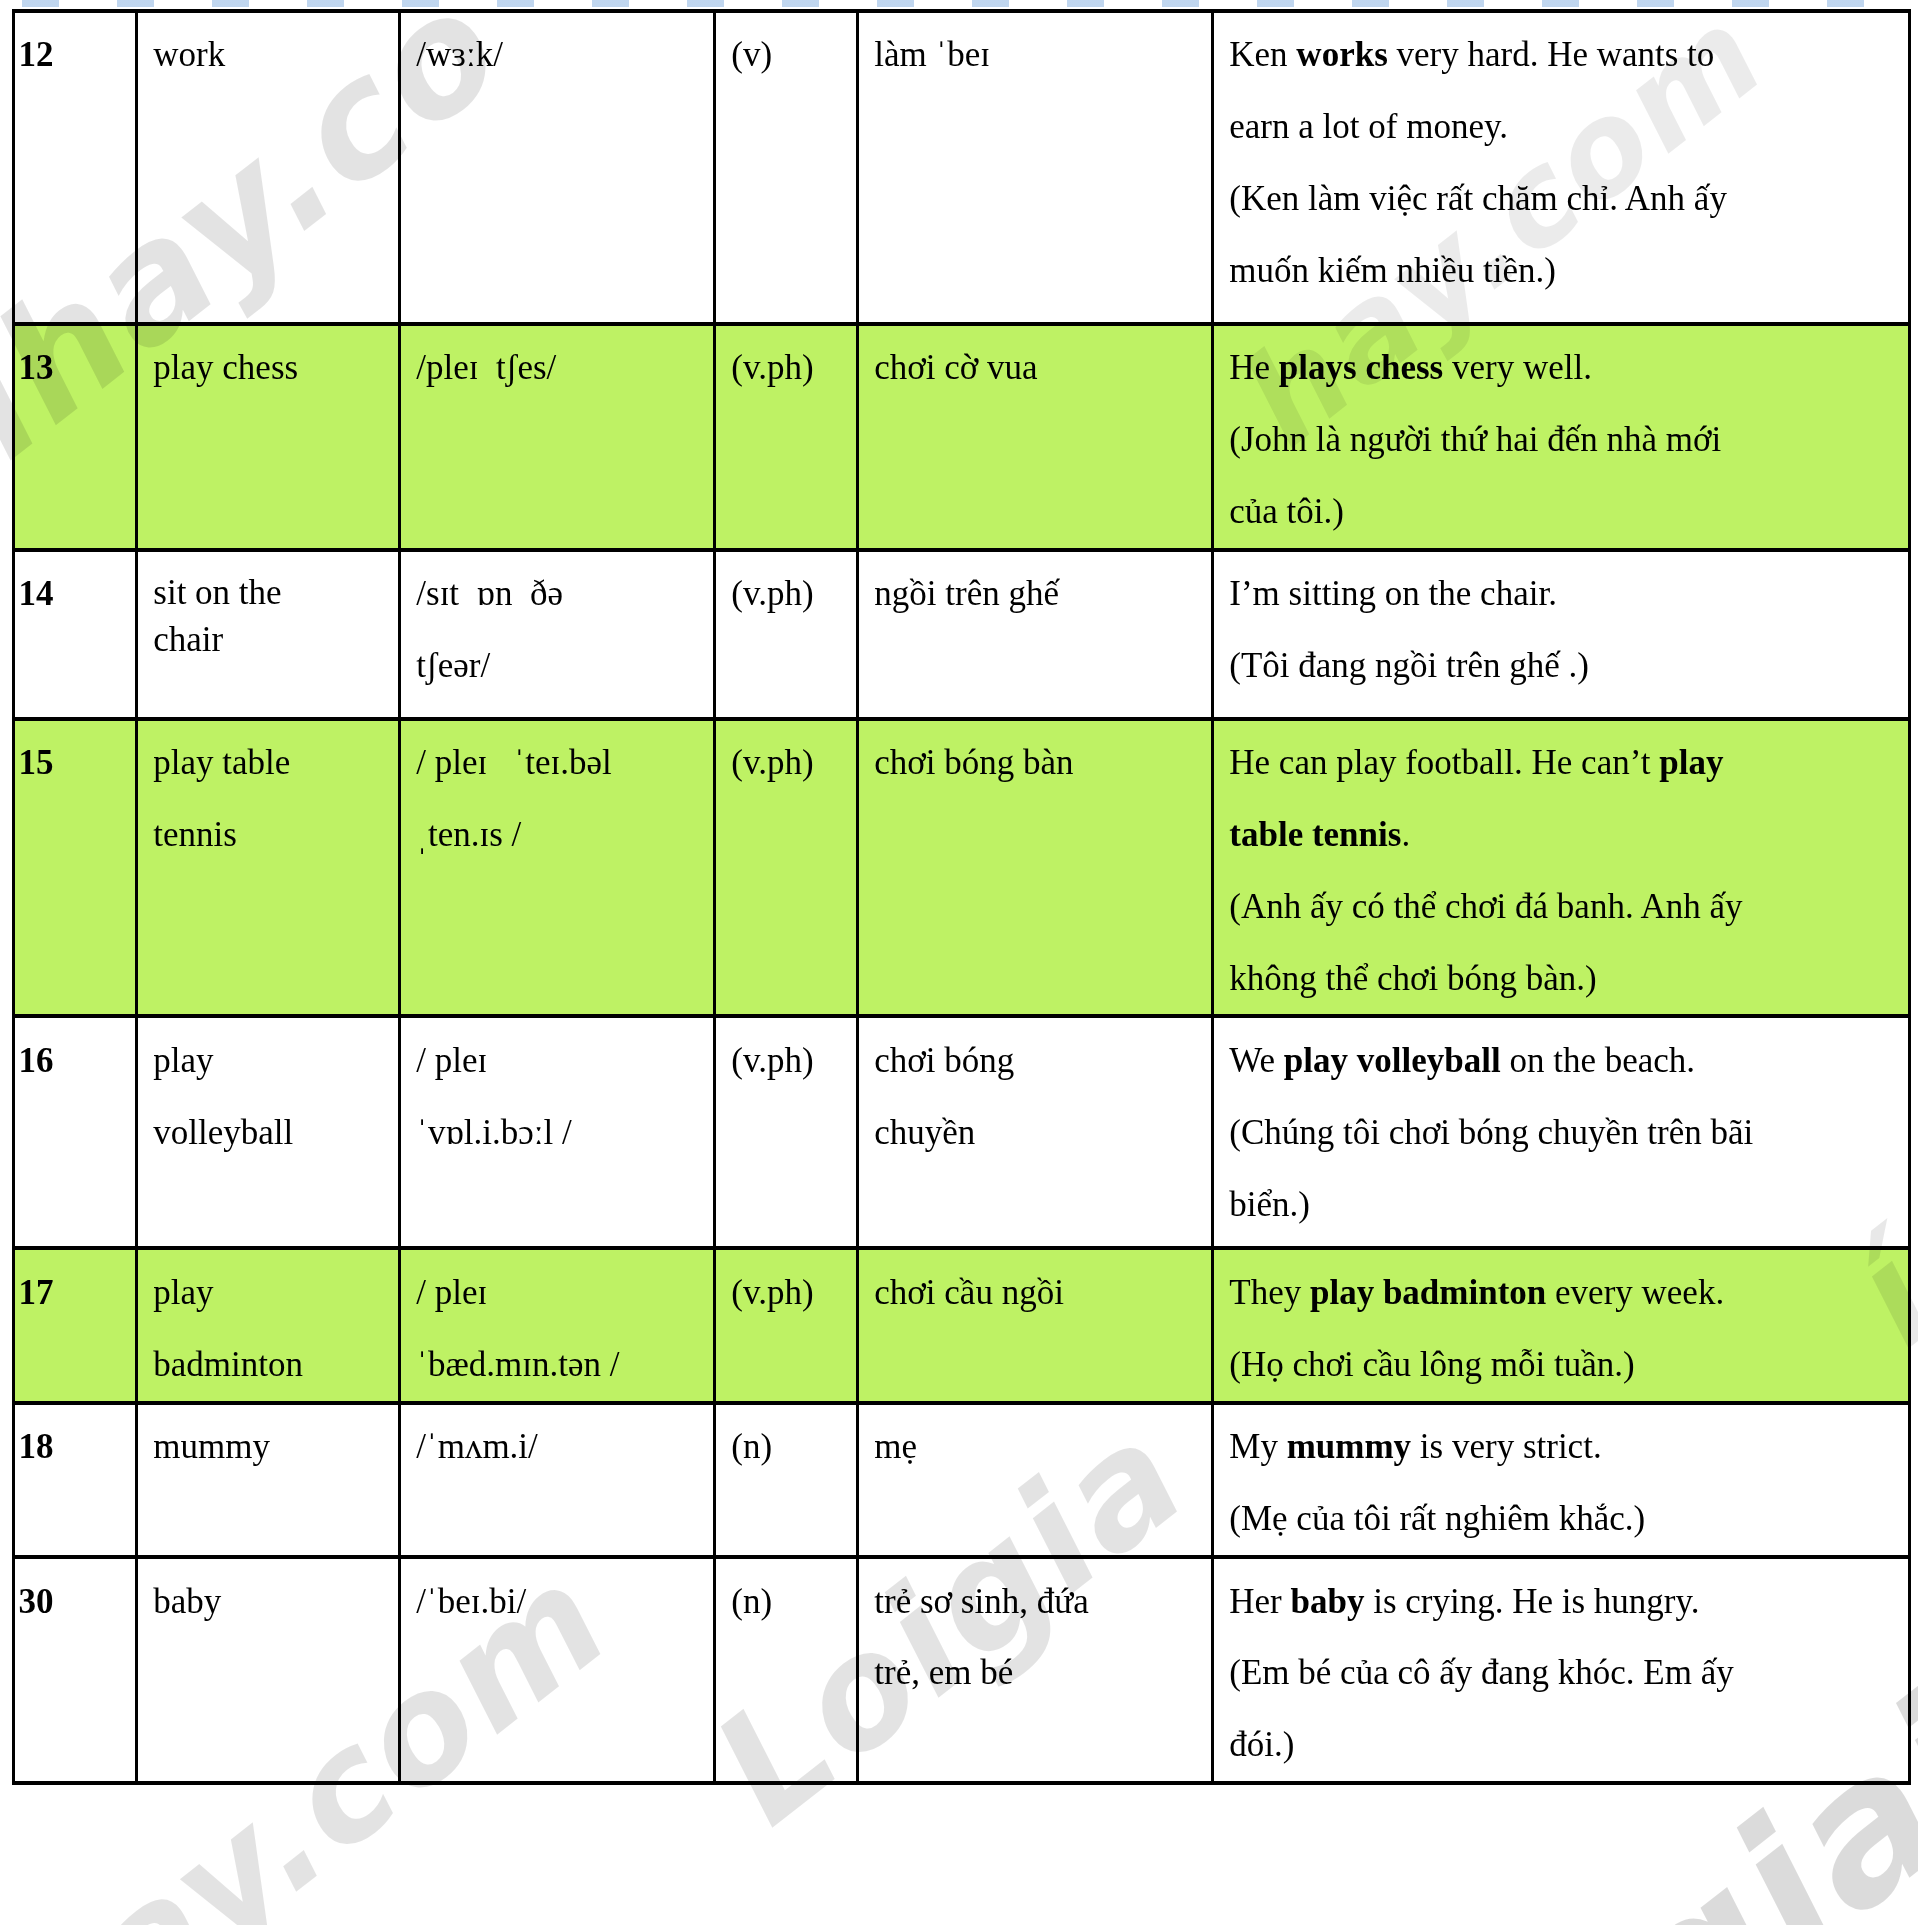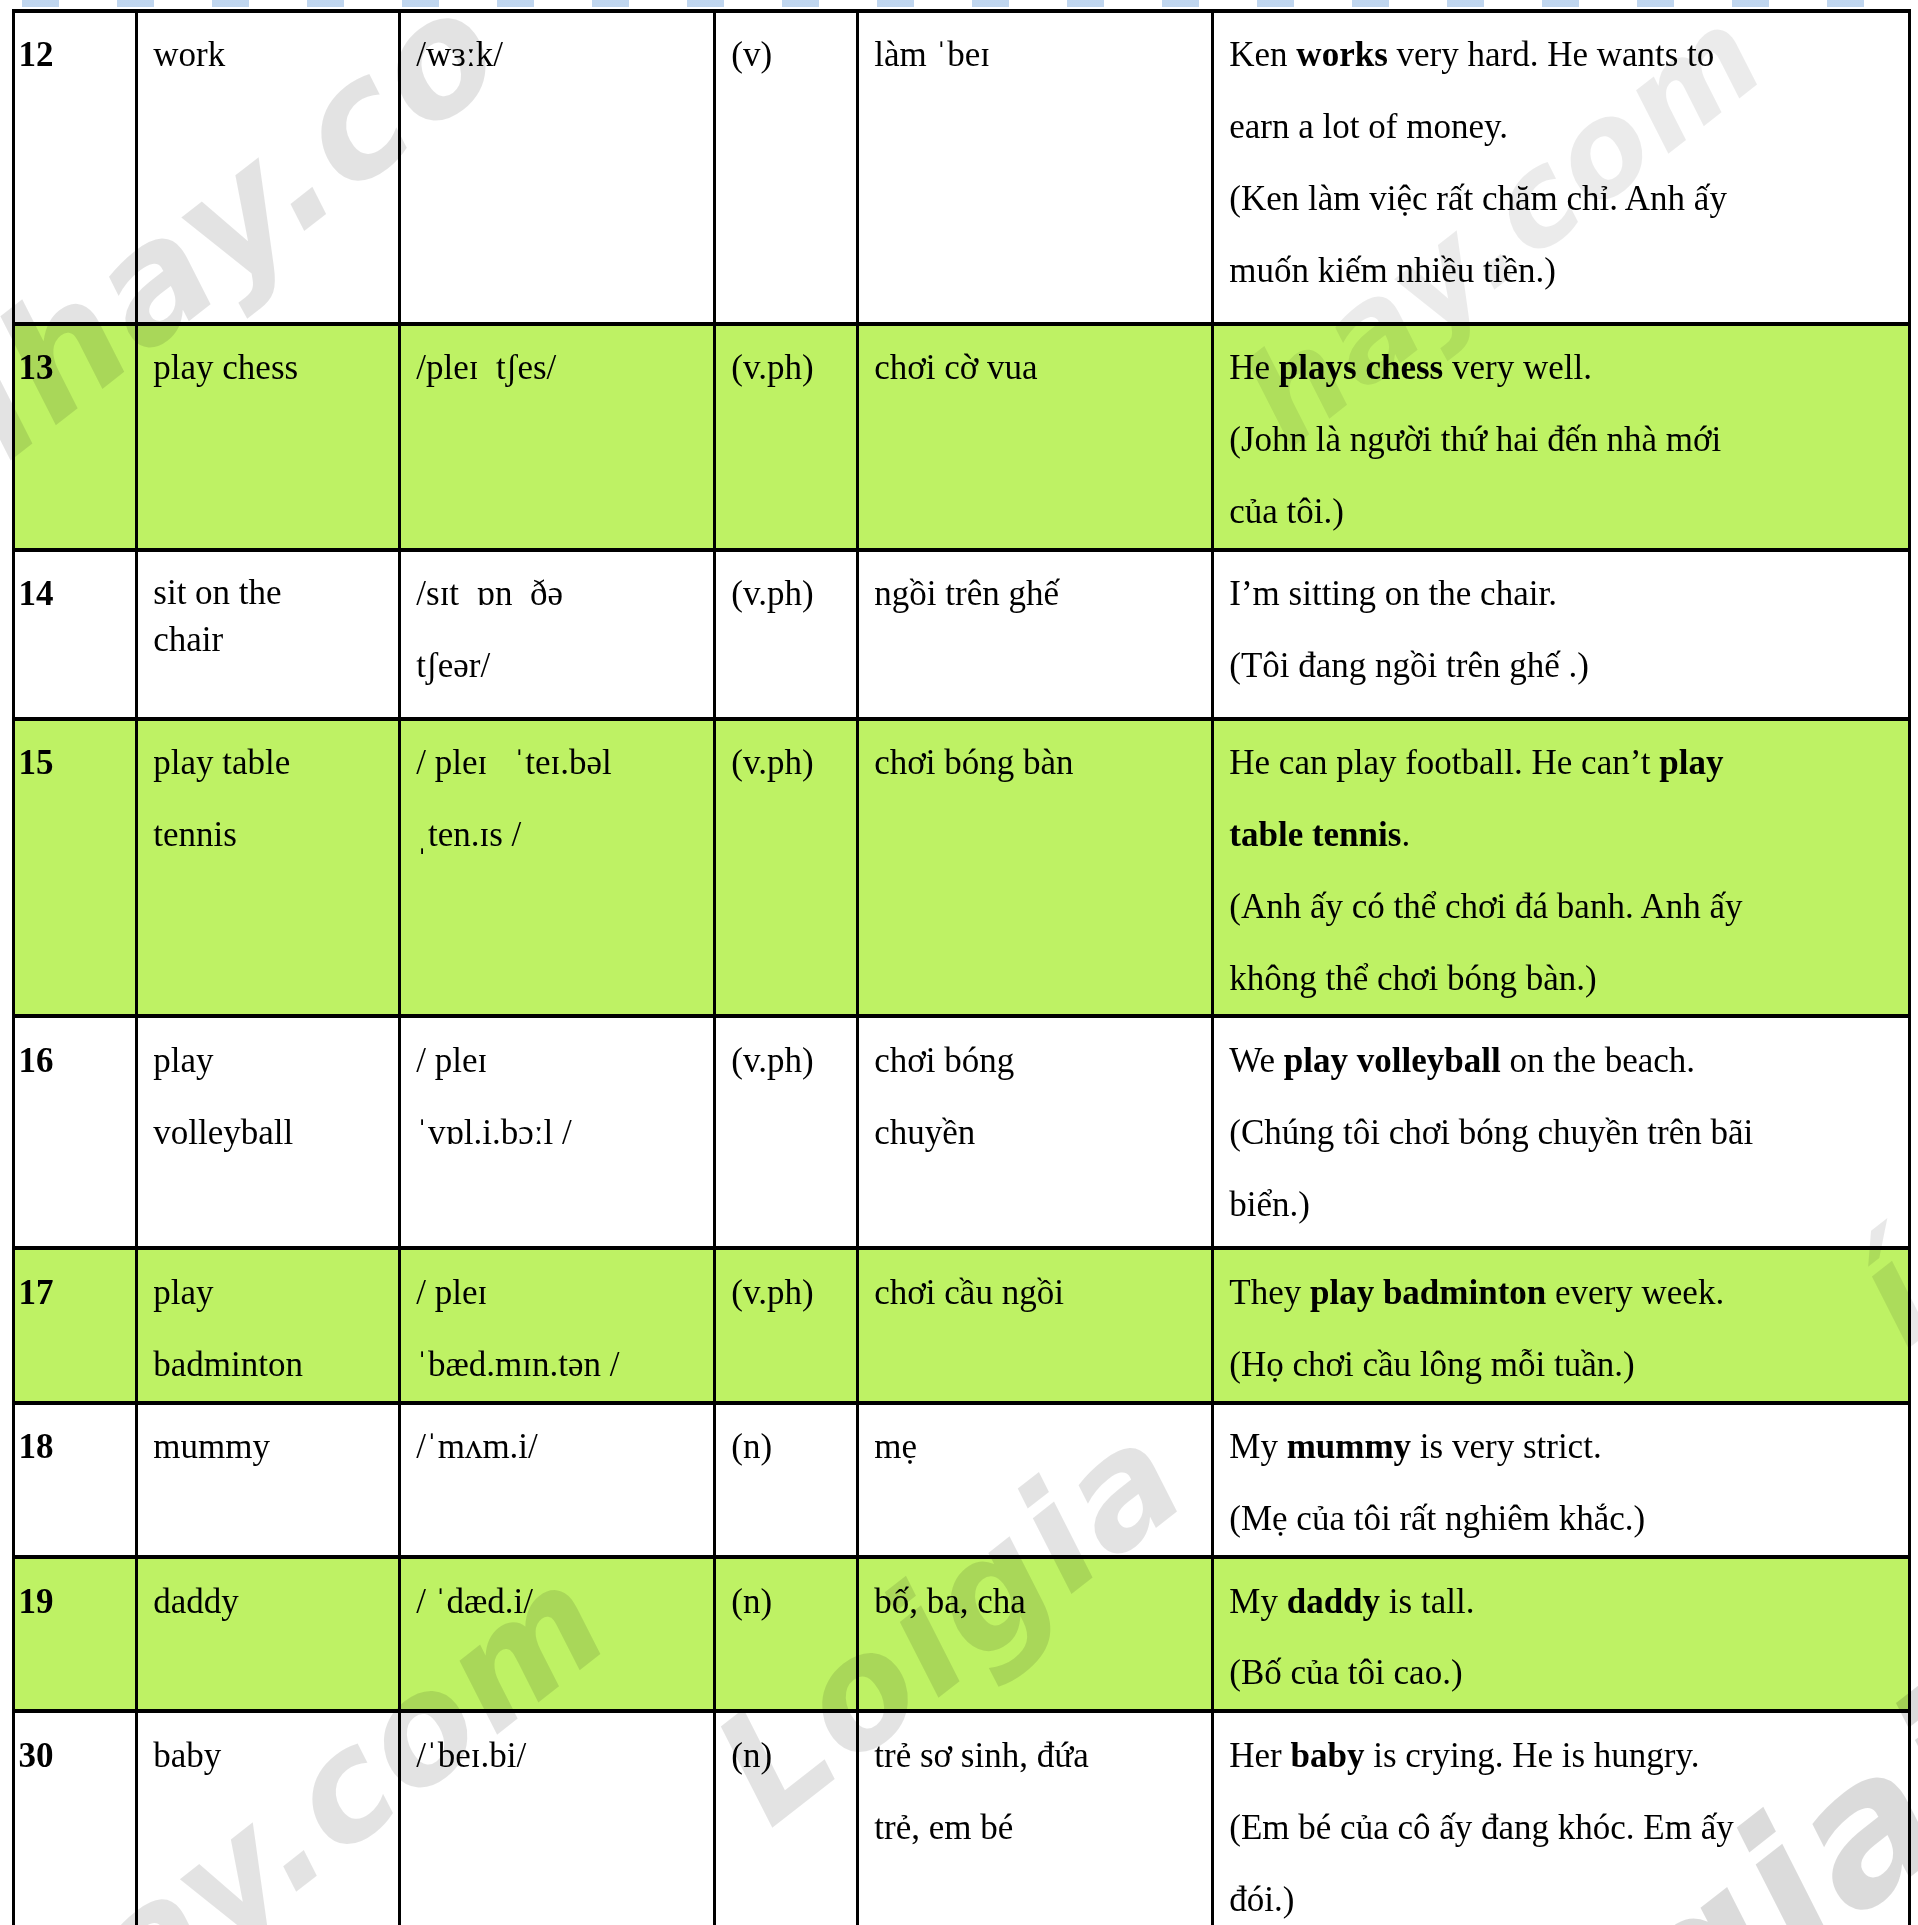--- a/index.html
+++ b/index.html
@@ -158,28 +158,20 @@
       <td><span class="ex-en"><span class="pre">They </span><b class="pre">play badminton</b><span class="pre"> every week.</span></span><span class="ex-vi">(Họ chơi cầu lông mỗi tuần.)</span></td>
     </tr>
     <tr>
       <td class="num"><span class="pre">18</span></td>
       <td><span class="pre">mummy</span></td>
       <td><span class="pre">/ˈmʌm.i/</span></td>
       <td><span class="pre">(n)</span></td>
       <td><span class="pre">mẹ</span></td>
       <td><span class="ex-en"><span class="pre">My </span><b class="pre">mummy</b><span class="pre"> is very strict.</span></span><span class="ex-vi">(Mẹ của tôi rất nghiêm khắc.)</span></td>
     </tr>
-    <tr class="shaded">
-      <td class="num"><span class="pre">19</span></td>
-      <td><span class="pre">daddy</span></td>
-      <td><span class="pre">/ ˈdæd.i/</span></td>
-      <td><span class="pre">(n)</span></td>
-      <td><span class="pre">bố, ba, cha</span></td>
-      <td><span class="ex-en"><span class="pre">My </span><b class="pre">daddy</b><span class="pre"> is tall.</span></span><span class="ex-vi">(Bố của tôi cao.)</span></td>
-    </tr>
     <tr>
       <td class="num"><span class="pre">30</span></td>
       <td><span class="pre">baby</span></td>
       <td><span class="pre">/ˈbeɪ.bi/</span></td>
       <td><span class="pre">(n)</span></td>
       <td><span class="pre">trẻ sơ sinh, đứa
 trẻ, em bé</span></td>
       <td><span class="ex-en"><span class="pre">Her </span><b class="pre">baby</b><span class="pre"> is crying. He is hungry.</span></span><span class="ex-vi">(Em bé của cô ấy đang khóc. Em ấy
 đói.)</span></td>
     </tr>

